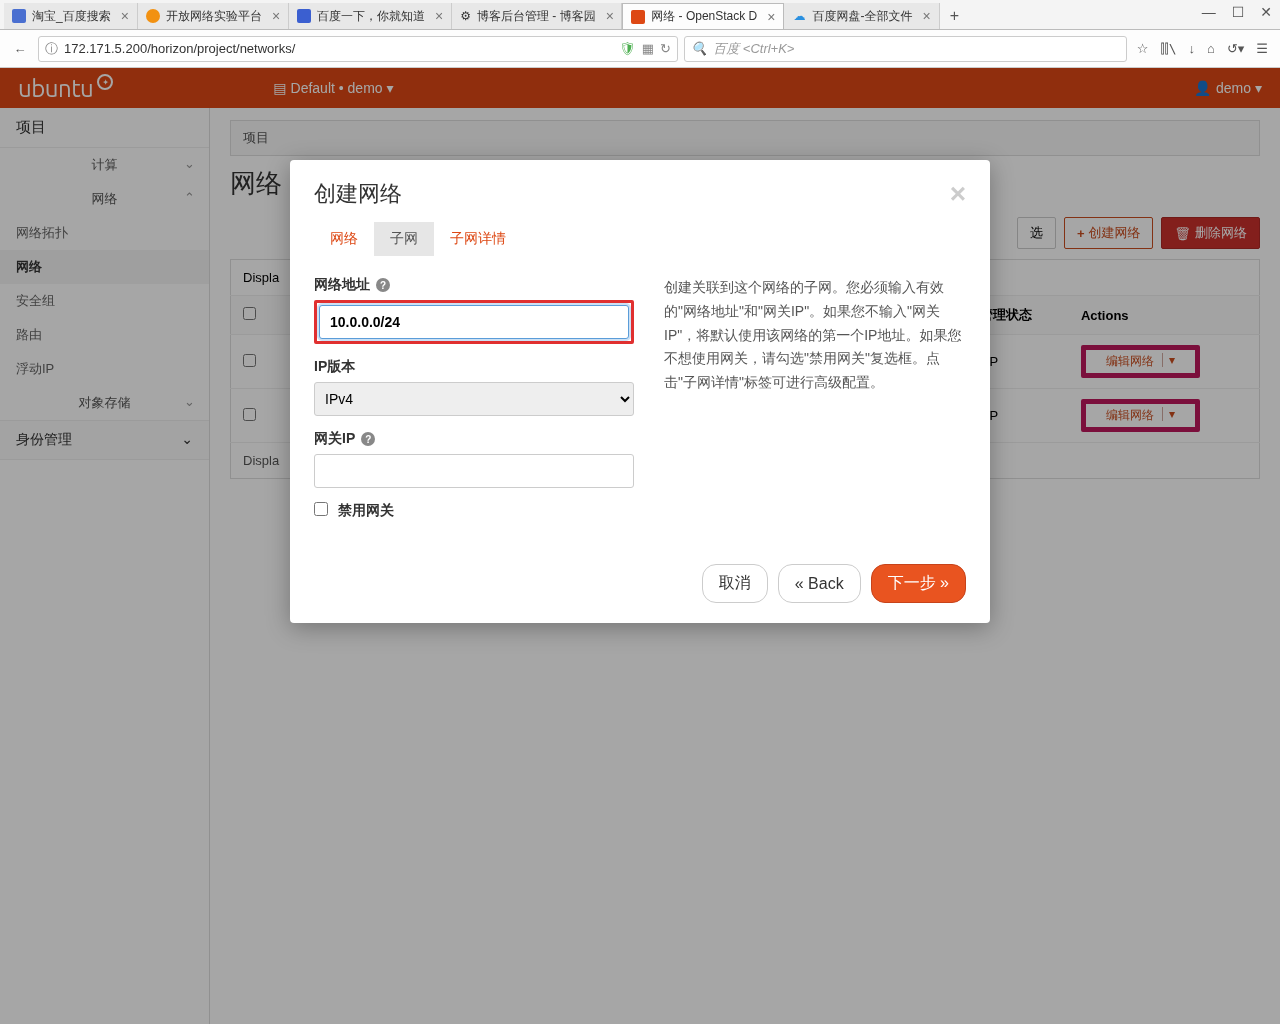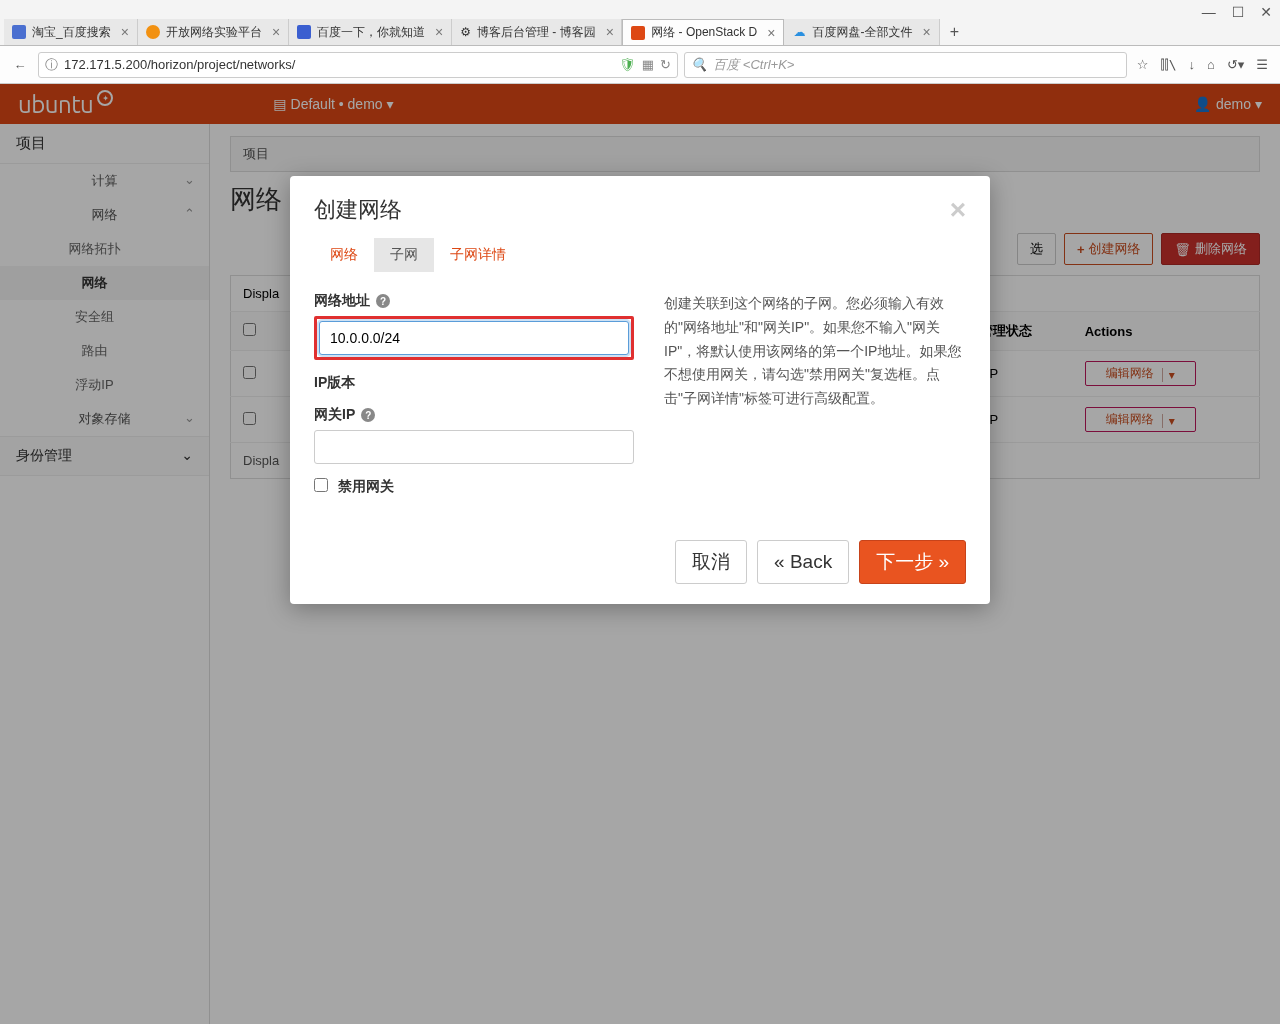--- a/index.html
+++ b/index.html
@@ -2,21 +2,21 @@
 <html><head>
 <meta charset="utf-8">
 <style>
 * { box-sizing: border-box; margin: 0; padding: 0; }
 body { font-family: "Microsoft YaHei", Arial, sans-serif; font-size: 13px; background: #737373; width: 1280px; height: 1024px; overflow: hidden; position: relative; }
 
 
 .browser-window { background: #f0f0f0; width: 1280px; height: 1024px; display: flex; flex-direction: column; }
 .window-controls { position: absolute; top: 4px; right: 8px; display: flex; gap: 16px; color: #555; font-size: 14px; }
 .window-controls span { cursor: default; }
-.tab-strip { background: #f4f4f4; height: 46px; display: flex; align-items: flex-end; padding-left: 4px; border-bottom: 1px solid #bbb; }
+.tab-strip { background: #f4f4f4; height: 30px; display: flex; align-items: flex-end; padding-left: 4px; border-bottom: 1px solid #bbb; }
 .browser-tab { display: flex; align-items: center; gap: 6px; padding: 4px 8px; height: 26px; font-size: 12px; color: #333; border-right: 1px solid #ccc; background: #e8e8e8; max-width: 170px; overflow: hidden; white-space: nowrap; }
 .browser-tab.active { background: #fdfdfd; border-top: 1px solid #bbb; border-left: 1px solid #bbb; border-right: 1px solid #bbb; }
 .browser-tab .favicon { width: 14px; height: 14px; display: inline-flex; align-items: center; justify-content: center; }
 .browser-tab .tab-close { color: #777; margin-left: 4px; font-size: 14px; }
 .new-tab { padding: 4px 10px; color: #555; font-size: 16px; }
 .nav-bar { height: 38px; background: #fdfdfd; display: flex; align-items: center; padding: 0 8px; gap: 6px; border-bottom: 1px solid #ccc; }
 .nav-btn { width: 24px; height: 24px; display: flex; align-items: center; justify-content: center; color: #555; border-radius: 3px; }
 .url-bar { flex: 0 0 640px; height: 26px; display: flex; align-items: center; border: 1px solid #ccc; border-radius: 3px; padding: 0 6px; background: #fff; font-size: 13px; color: #666; }
 .url-bar .url-text { flex: 1; color: #333; }
 .url-right { display: flex; gap: 6px; align-items: center; color: #888; }
@@ -29,60 +29,60 @@
 .logo { font-family: Ubuntu, Arial, sans-serif; font-size: 24px; font-weight: 400; display: flex; align-items: center; gap: 4px; letter-spacing: -0.5px;}
 .logo-circle { width: 16px; height: 16px; border: 2px solid #fff; border-radius: 50%; display:inline-flex; align-items:center; justify-content:center; font-size:8px; position: relative; top: -6px;}
 .proj-selector { margin-left: 160px; color: #fff; font-size: 14px; display: flex; align-items: center; gap: 4px; }
 .user-menu { margin-left: auto; display: flex; align-items: center; gap: 4px; font-size: 14px; }
 
 .page-body { display: flex; height: calc(100% - 40px); }
 .sidebar { width: 210px; background: #fff; border-right: 1px solid #ddd; }
 .side-top { padding: 10px 16px; font-size: 15px; color: #333; border-bottom: 1px solid #eee; display:flex; justify-content:space-between; }
 .side-item { padding: 8px 16px; color: #555; font-size: 13px; text-align: center; position: relative; }
 .side-item .caret { position: absolute; right: 14px; color: #999; }
-.side-sub { padding: 8px 16px; color: #666; font-size: 13px; text-align: center; padding-right: 36px; }
+.side-sub { padding: 8px 16px; color: #666; font-size: 13px; text-align: left; padding-right: 36px; }
 .side-sub.active { background: #f5f5f5; font-weight: bold; color: #333; }
 .side-group { padding: 10px 16px; font-size: 14px; color: #333; border-top: 1px solid #eee; border-bottom: 1px solid #eee; background: #fafafa; display:flex; justify-content:space-between;}
 
 .main-content { flex: 1; padding: 12px 20px; }
 .breadcrumb-bar { background: #f7f7f7; border: 1px solid #ddd; padding: 8px 12px; font-size: 13px; color: #555; margin-bottom: 8px; }
 .page-title { font-size: 26px; font-weight: 400; color: #333; margin: 10px 0 16px; }
 .action-row { display: flex; justify-content: flex-end; gap: 8px; margin-bottom: 10px; }
 .btn { border: 1px solid #ccc; padding: 6px 12px; border-radius: 2px; background: #fff; font-size: 13px; display: inline-flex; align-items: center; gap: 4px; }
 .btn-primary { color: #c94d1f; border-color: #c94d1f; }
 .btn-danger { background: #c9302c; color: #fff; border-color: #ac2925; }
 .data-table { width: 100%; border: 1px solid #ddd; border-collapse: collapse; }
 .data-table th, .data-table td { padding: 10px 12px; border-bottom: 1px solid #eee; font-size: 13px; text-align: left; }
 .data-table th { background: #fafafa; font-weight: bold; }
 .displaying { padding: 10px 12px; font-size: 13px; color: #555; border: 1px solid #ddd; border-top: none; }
-.action-btn { border: 1px solid #be185d; color: #c94d1f; padding: 3px 20px; font-size: 12px; border-radius: 2px; display: inline-flex; align-items:flex-end; gap:4px;}
+.action-btn { border: 5px solid #be185d; color: #c94d1f; padding: 3px 20px; font-size: 12px; border-radius: 2px; display: inline-flex; align-items:flex-start; gap:4px;}
 .action-btn .split { border-left: 1px solid #d0a9a0; padding-left: 6px; margin-left: 4px; color: #c94d1f; }
 
 
 .modal { position: absolute; top: 92px; left: 50%; transform: translateX(-50%); width: 700px; background: #fff; border-radius: 4px; box-shadow: 0 5px 25px rgba(0,0,0,0.3); z-index: 10; }
 .modal-header { padding: 18px 24px 12px; display: flex; justify-content: space-between; align-items: center; }
 .modal-title { font-size: 22px; color: #333; font-weight: 400; }
 .modal-close { color: #ccc; font-size: 28px; font-weight: bold; cursor: pointer; }
 .modal-tabs { display: flex; padding: 0 24px; gap: 0; }
 .modal-tab { padding: 8px 16px; font-size: 14px; color: #dd4814; }
 .modal-tab.active { background: #e6e6e6; color: #555; }
 .modal-body { display: flex; padding: 20px 24px 30px; gap: 30px; }
 .form-col { flex: 0 0 320px; }
 .help-col { flex: 1; font-size: 14px; color: #555; line-height: 1.7; }
 .form-group { margin-bottom: 14px; }
 .form-label { font-size: 14px; color: #333; font-weight: bold; margin-bottom: 6px; display: flex; align-items: center; gap: 6px; }
 .help-icon { width: 14px; height: 14px; border-radius: 50%; background: #888; color: #fff; font-size: 10px; display: inline-flex; align-items: center; justify-content: center; font-weight: bold; }
 .form-input { width: 100%; height: 34px; border: 1px solid #ccc; border-radius: 3px; padding: 0 10px; font-size: 14px; background: #fff; }
-.form-input.highlighted { border: 1px solid #5b9dd9; box-shadow: 0 0 0 2px rgba(91,157,217,0.3); }
+.form-input.highlighted { border: 1px solid #5b9dd9; box-shadow: 0 0 0 2px rgba(91,157,217,0.3); font-weight: bold; }
 .highlight-wrap { border: 3px solid #e03030; padding: 2px; border-radius: 2px; }
 .form-select { width: 100%; height: 34px; border: 1px solid #ccc; border-radius: 3px; padding: 0 6px; font-size: 14px; background: #eee; }
 .checkbox-row { display: flex; align-items: flex-start; gap: 10px; font-size: 14px; color: #333; font-weight: bold; }
 .checkbox-row input { width: 14px; height: 14px; }
 .modal-footer { padding: 14px 24px 20px; display: flex; justify-content: flex-end; gap: 10px; }
-.btn-modal { padding: 8px 16px; border-radius: 3px; font-size: 19px; border: 1px solid #ccc; background: #fff; color: #333; }
+.btn-modal { padding: 8px 16px; border-radius: 14px; font-size: 16px; border: 1px solid #ccc; background: #fff; color: #333; }
 .btn-orange { background: #e95420; color: #fff; border-color: #c7431a; }
 
 .scrim { position:absolute; inset:0; background:rgba(0,0,0,0.35); }
 </style>
 </head>
 <body>
 
 <div class="browser-window">
   <div class="window-controls">
     <span>—</span>
@@ -249,20 +249,21 @@
             <div class="form-label">
                 <span>网络地址</span>
                 <span class="help-icon">?</span>
               </div>
             <div class="highlight-wrap">
               <input class="form-input highlighted" value="10.0.0.0/24" style="">
             </div>
           </div>
           <div class="form-group">
             <div class="form-label">IP版本</div>
+            <select class="form-select"><option>IPv4</option></select>
           </div>
           <div class="form-group">
             <div class="form-label">
                 <span>网关IP</span>
                 <span class="help-icon">?</span>
               </div>
             <input class="form-input" value="" style="">
           </div>
           <div class="checkbox-row">
             <input type="checkbox" style="">

